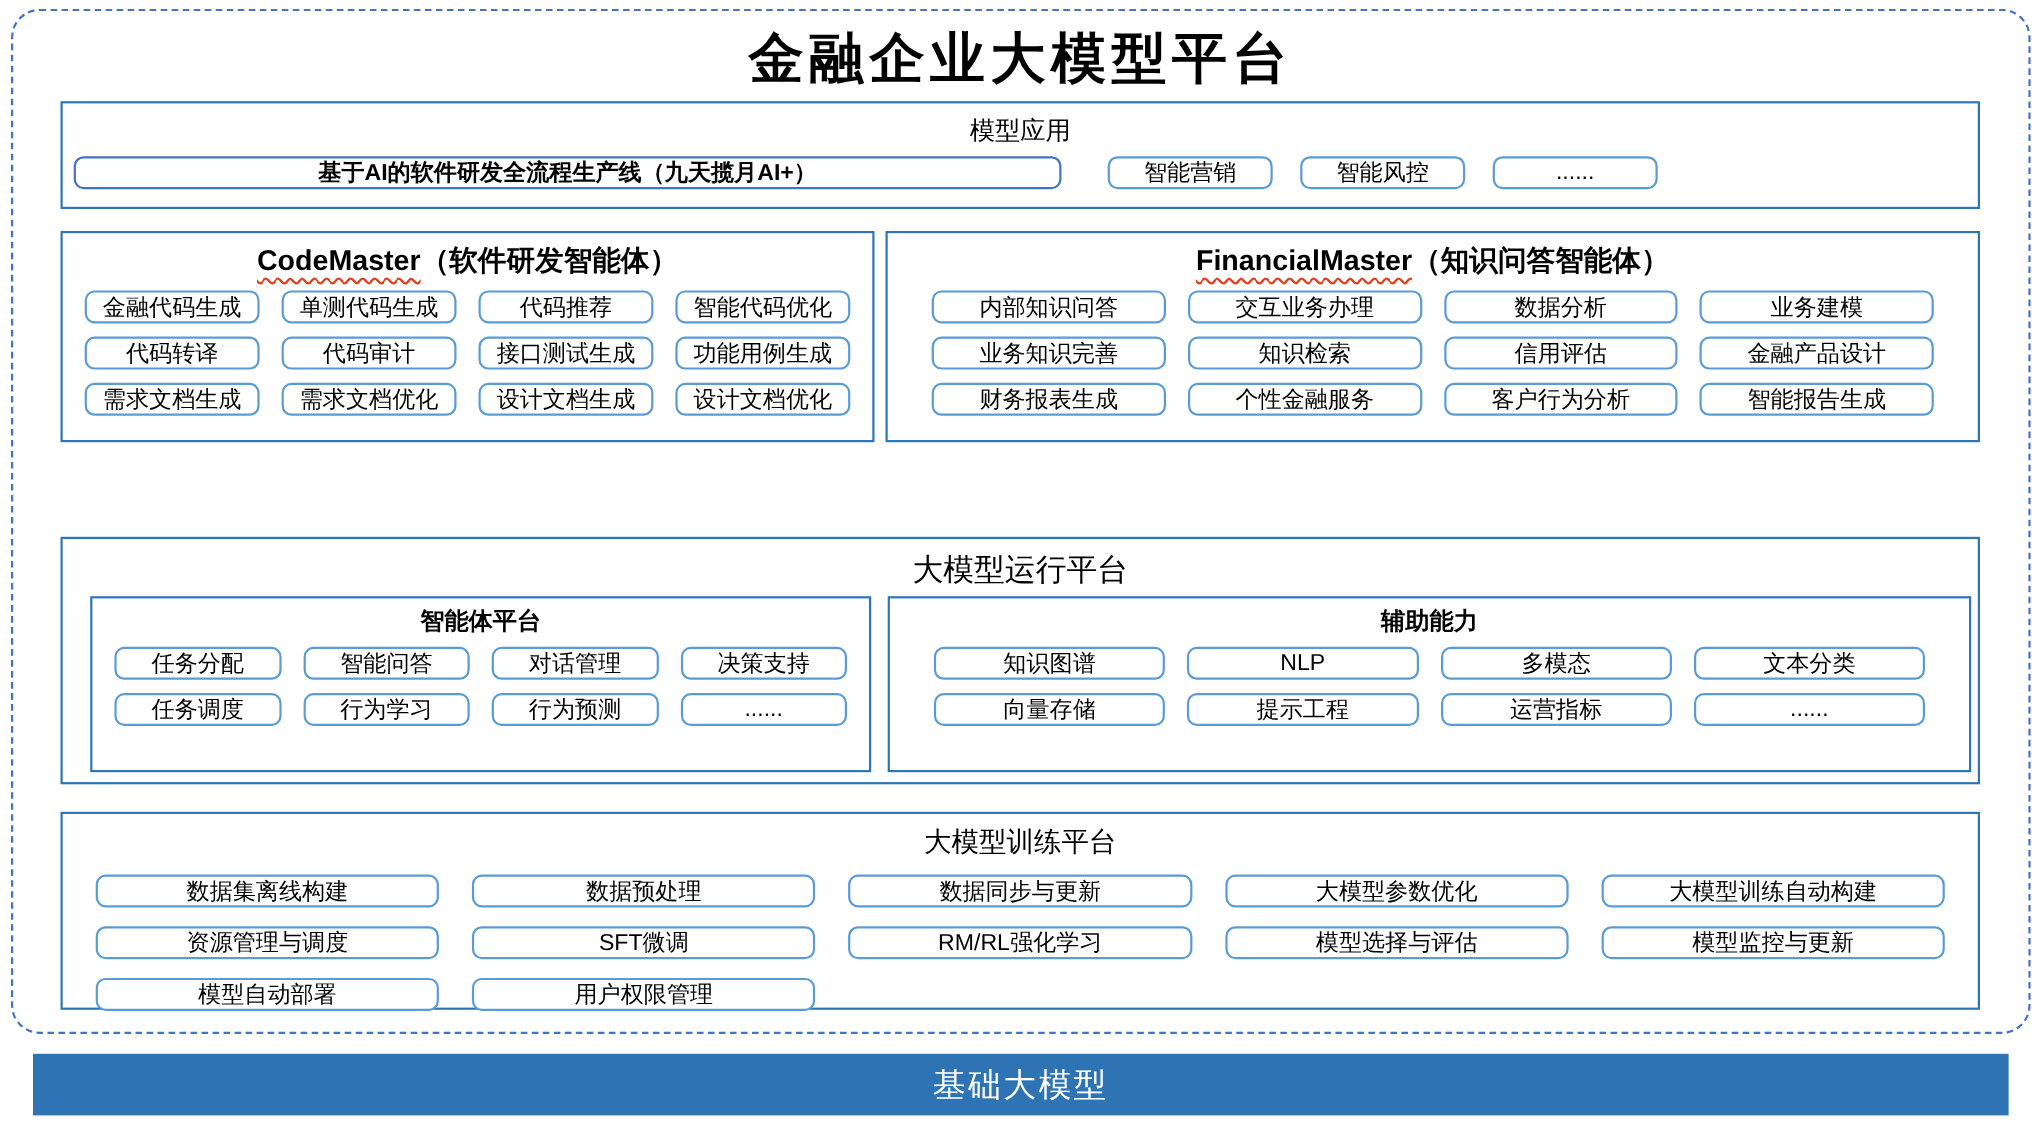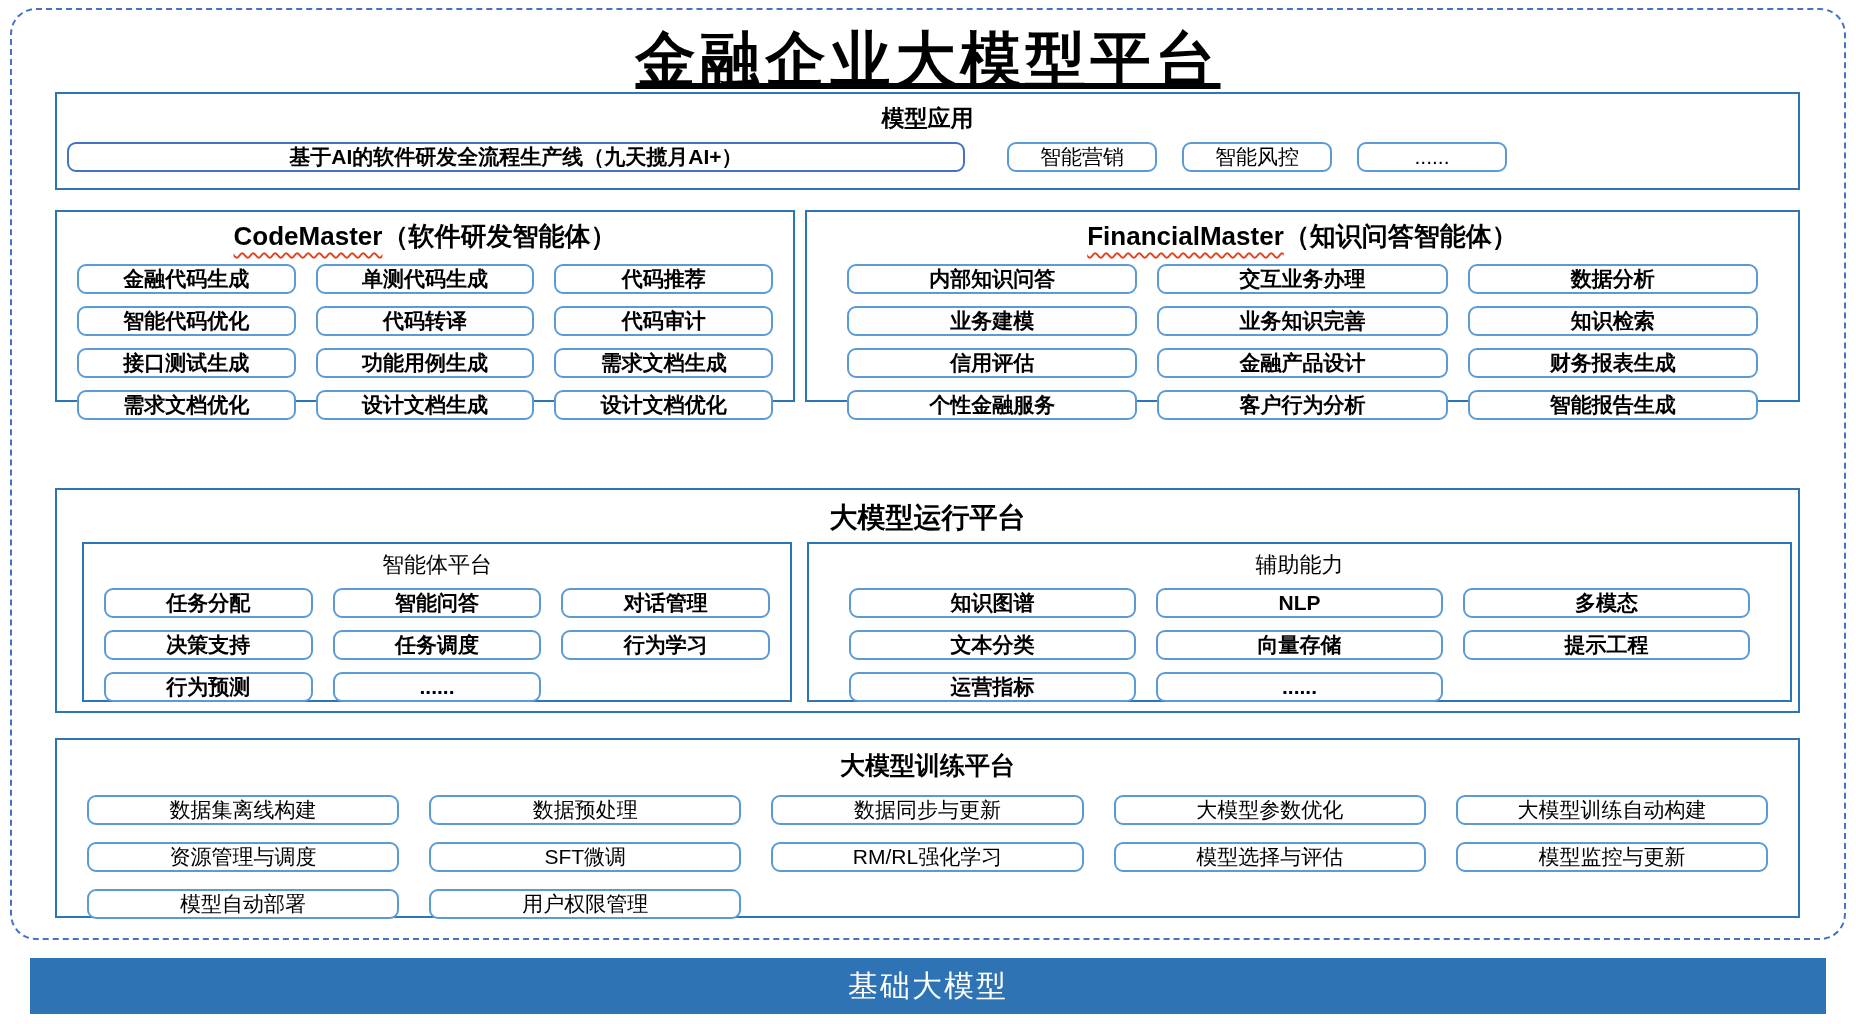--- a/index.html
+++ b/index.html
@@ -15,27 +15,27 @@
     width:1856px;height:1024px;position:relative;background:#ffffff;
     font-family:"Liberation Sans","DejaVu Sans",sans-serif;color:#000;overflow:hidden;
   }
   .outer-frame{
     position:absolute;left:10px;top:8px;width:1836px;height:932px;
     border:2px dashed var(--dash);border-radius:26px;background:#fff;
   }
   .page-title{
     position:absolute;left:0;top:20px;width:100%;text-align:center;
     font-family:"DejaVu Serif","Liberation Serif",serif;
-    font-size:60px;font-weight:700;letter-spacing:5px;text-decoration:underline;
+    font-size:50px;font-weight:700;letter-spacing:5px;
   }
   .section{
     position:absolute;border:2px solid var(--accent);background:#fff;
   }
   .section-header{
-    text-align:center;font-weight:bold;font-size:23px;margin-top:9px;
+    text-align:center;font-weight:normal;font-size:23px;margin-top:9px;
   }
   .chip{
     border:2px solid var(--chip-border);border-radius:9px;height:30px;
     display:flex;align-items:center;justify-content:center;
     font-size:21px;background:#fff;white-space:nowrap;overflow:hidden;
   }
   
   .model-app-row{
     display:flex;align-items:center;margin-top:8px;padding-left:10px;
   }
@@ -49,32 +49,32 @@
   
   .agent-title{
     text-align:center;font-weight:bold;font-size:26px;margin-top:7px;
   }
   .squiggle{
     text-decoration:underline;text-decoration-style:wavy;
     text-decoration-color:var(--squiggle);text-decoration-thickness:2px;
     text-underline-offset:7px;text-decoration-skip-ink:none;
   }
   .grid4{
-    display:grid;grid-template-columns:repeat(3,1fr);
-    column-gap:20px;row-gap:12px;padding:10px 20px 0 20px;font-weight:bold;
+    display:grid;grid-template-columns:repeat(4,1fr);
+    column-gap:20px;row-gap:12px;padding:10px 20px 0 20px;
   }
   .grid6{
     display:grid;grid-template-columns:repeat(5,1fr);
     column-gap:30px;row-gap:17px;padding:13px 30px 0 30px;
   }
   .sub-box{
     position:absolute;border:2px solid var(--accent);background:#fff;
   }
   .sub-header{
-    text-align:center;font-size:22px;font-weight:400;margin-top:6px;
+    text-align:center;font-size:22px;font-weight:700;margin-top:6px;
   }
   .foundation-bar{
     position:absolute;left:30px;top:958px;width:1796px;height:56px;
     background:var(--foundation);color:#fff;font-size:30px;
     display:flex;align-items:center;justify-content:center;letter-spacing:2px;
   }
 </style>
 </head>
 <body>
 

